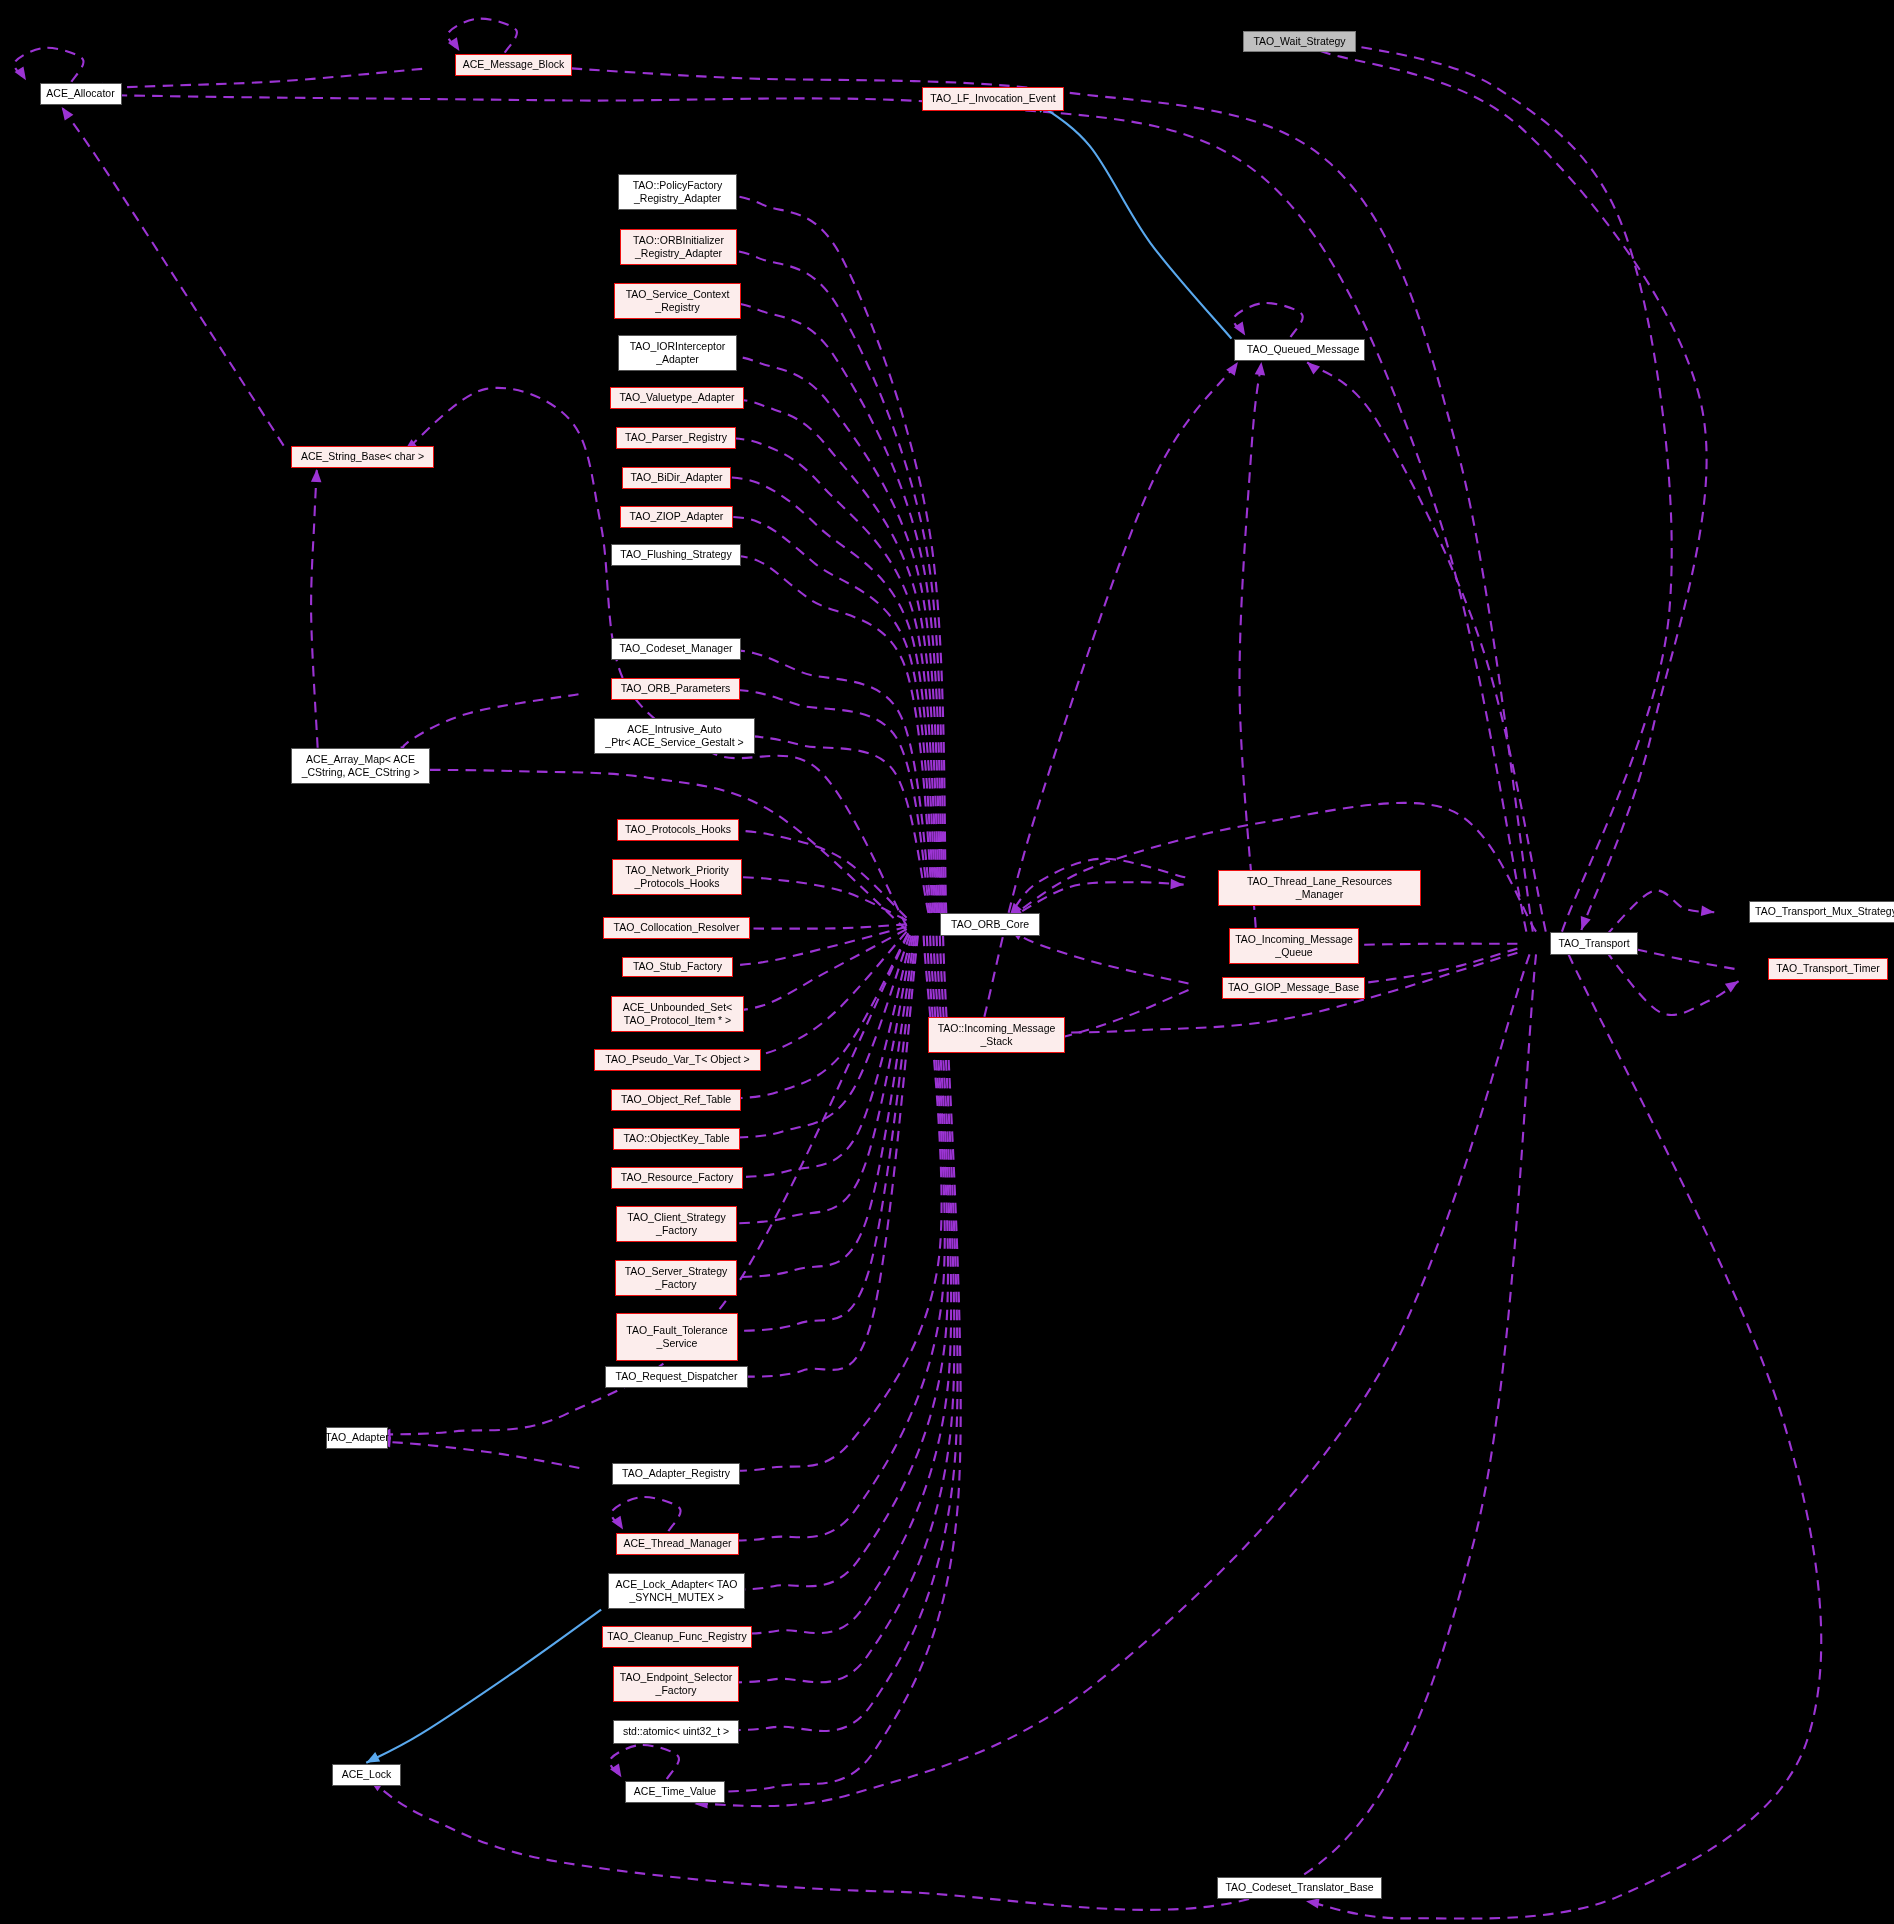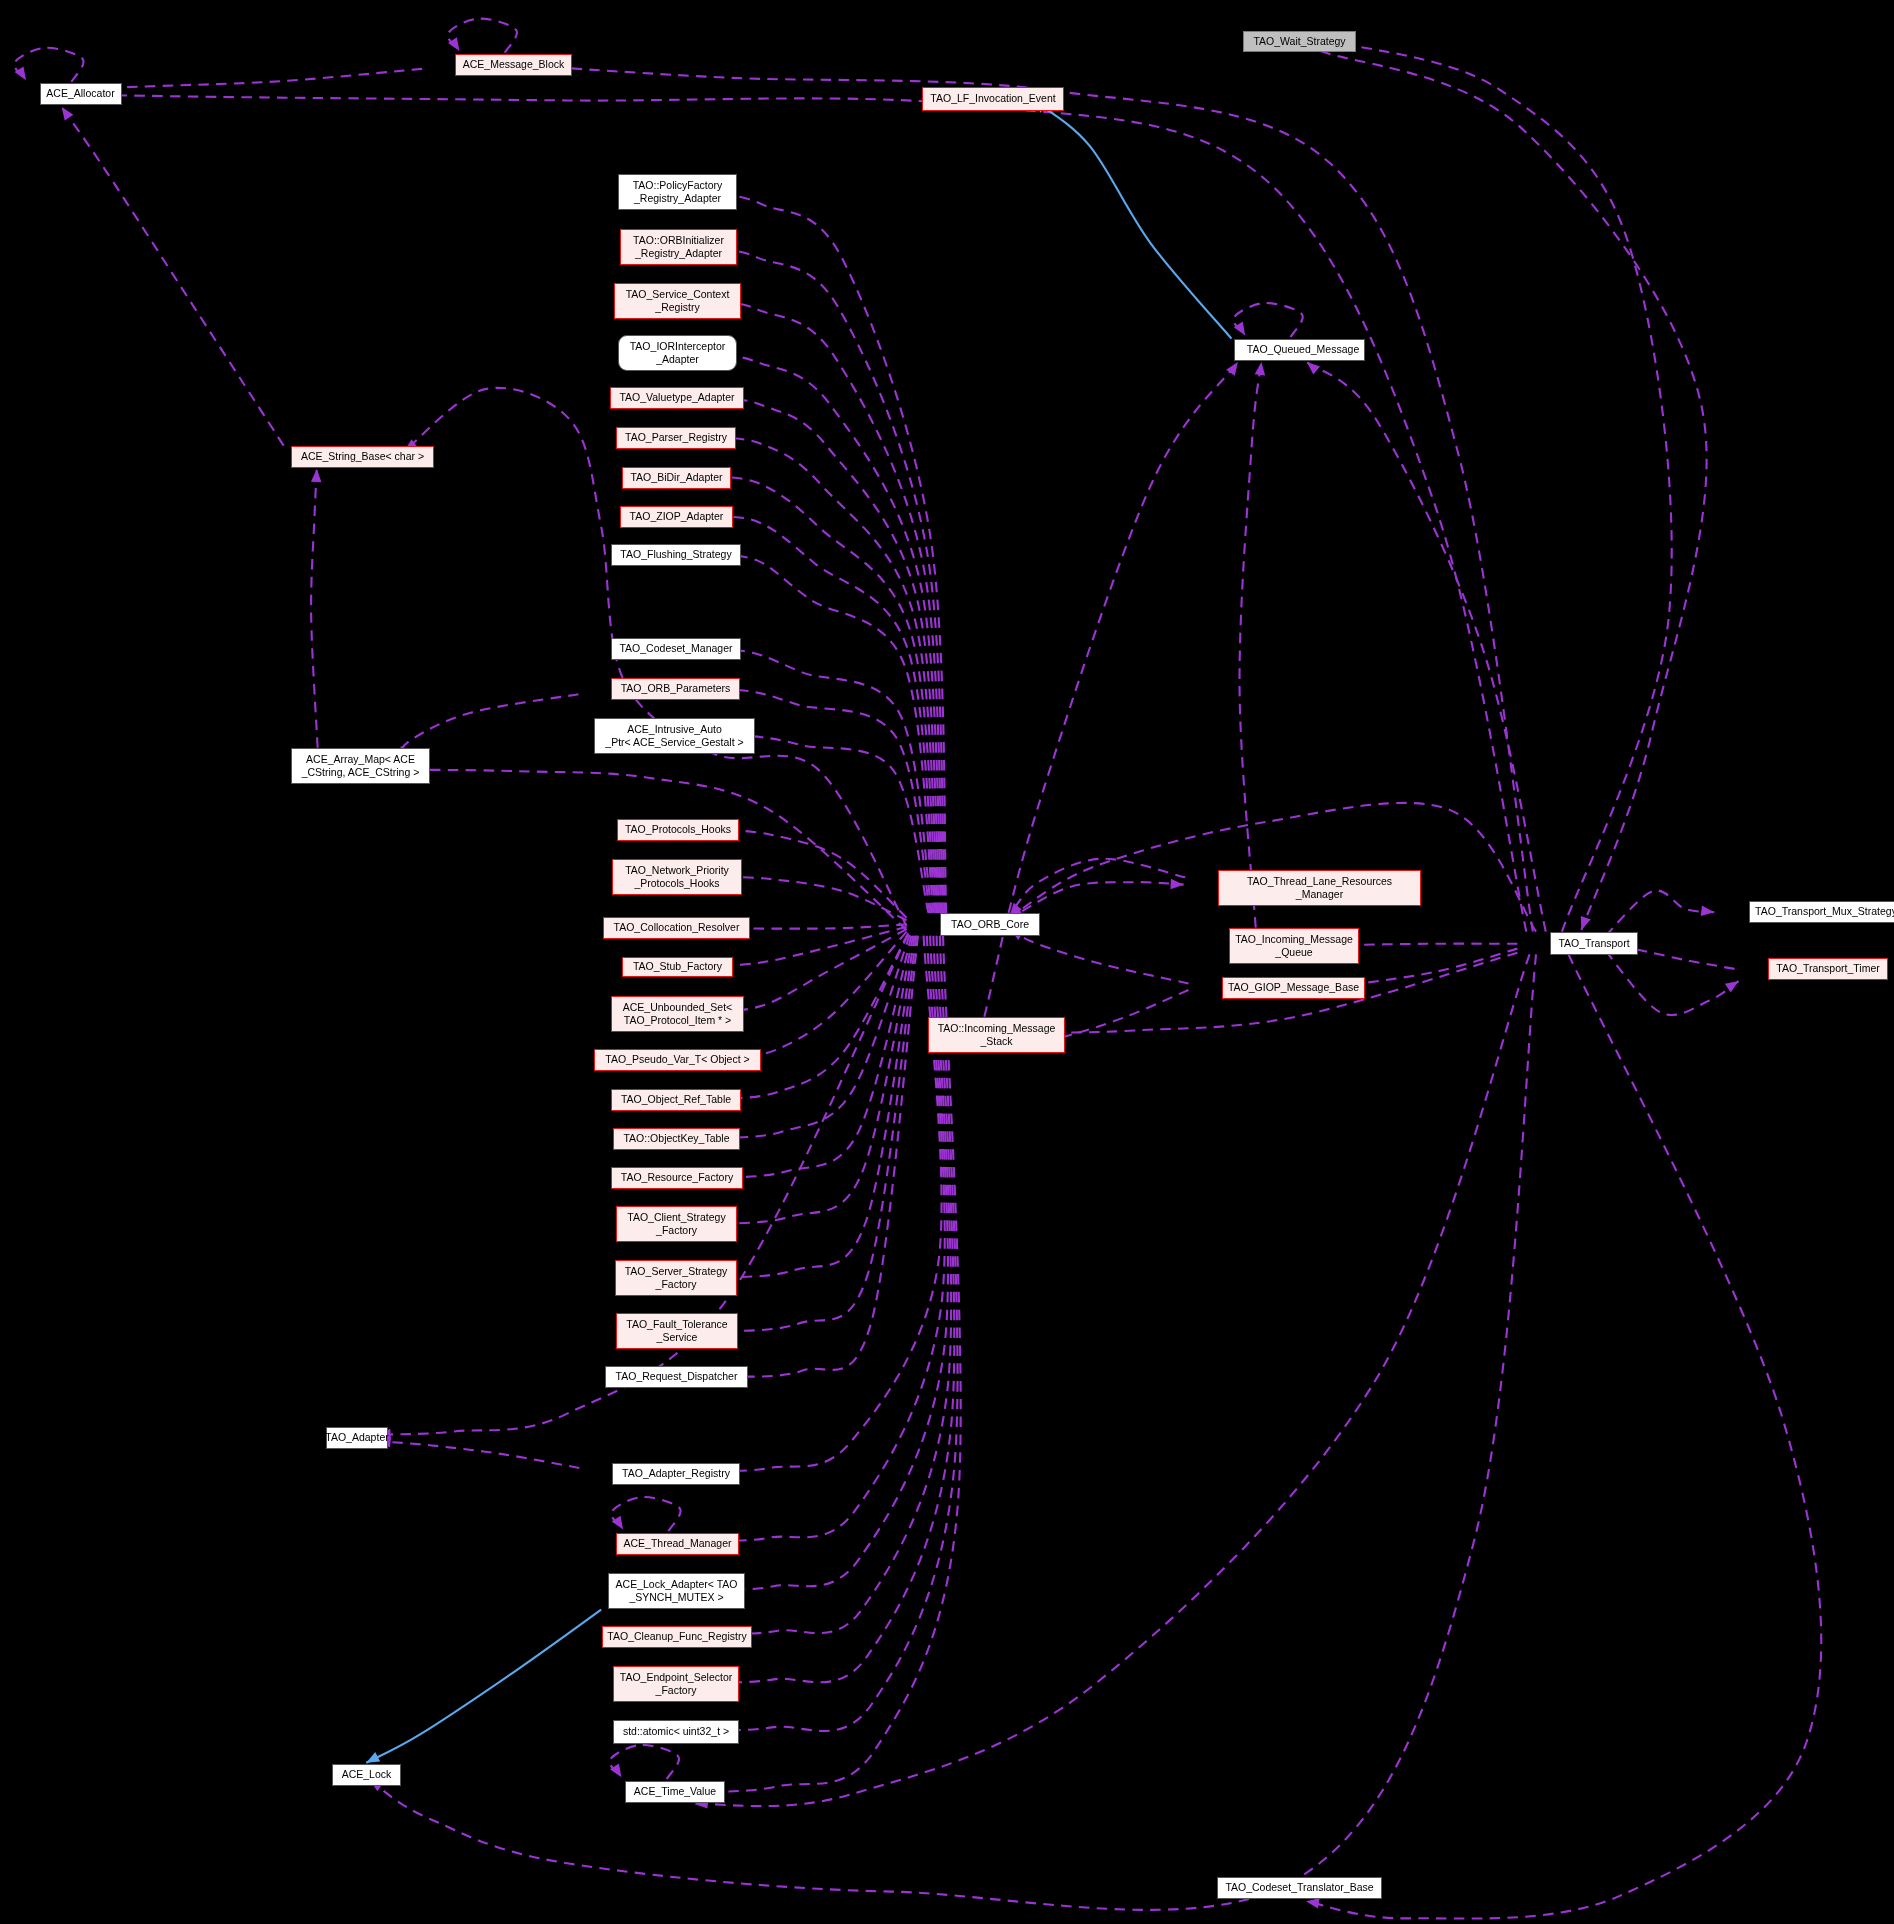--- a/index.html
+++ b/index.html
@@ -175,21 +175,21 @@
         <div>_Registry_Adapter</div>
       </div>
       <div class="node red" style="left: 587px; top: 229px; width: 117px; height: 36px;">
         <div>TAO::ORBInitializer</div>
         <div>_Registry_Adapter</div>
       </div>
       <div class="node red" style="left: 581px; top: 283px; width: 127px; height: 36px;">
         <div>TAO_Service_Context</div>
         <div>_Registry</div>
       </div>
-      <div class="node plain" style="left: 585px; top: 335px; width: 119px; height: 36px; border-radius: 9px;">
+      <div class="node plain" style="left: 585px; top: 335px; width: 119px; height: 36px;">
         <div>TAO_IORInterceptor</div>
         <div>_Adapter</div>
       </div>
       <div class="node red" style="left: 577px; top: 387px; width: 134px; height: 22px;">
         <div>TAO_Valuetype_Adapter</div>
       </div>
       <div class="node red" style="left: 583px; top: 427px; width: 120px; height: 22px;">
         <div>TAO_Parser_Registry</div>
       </div>
       <div class="node red" style="left: 589px; top: 467px; width: 109px; height: 22px;">
@@ -248,21 +248,21 @@
         <div>TAO_Resource_Factory</div>
       </div>
       <div class="node red" style="left: 583px; top: 1206px; width: 121px; height: 36px;">
         <div>TAO_Client_Strategy</div>
         <div>_Factory</div>
       </div>
       <div class="node red" style="left: 582px; top: 1260px; width: 122px; height: 36px;">
         <div>TAO_Server_Strategy</div>
         <div>_Factory</div>
       </div>
-      <div class="node red" style="left: 583px; top: 1313px; width: 122px; height: 36px; justify-content: center;">
+      <div class="node red" style="left: 583px; top: 1313px; width: 122px; height: 48px; justify-content: center;">
         <div>TAO_Fault_Tolerance</div>
         <div>_Service</div>
       </div>
       <div class="node plain" style="left: 572px; top: 1366px; width: 143px; height: 22px;">
         <div>TAO_Request_Dispatcher</div>
       </div>
       <div class="node plain" style="left: 293px; top: 1427px; width: 62px; height: 22px;">
         <div>TAO_Adapter</div>
       </div>
       <div class="node plain" style="left: 579px; top: 1463px; width: 128px; height: 22px;">

